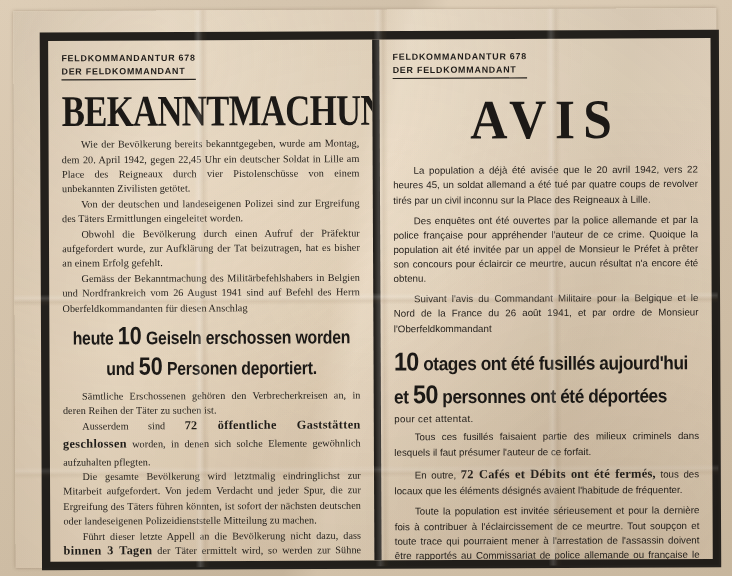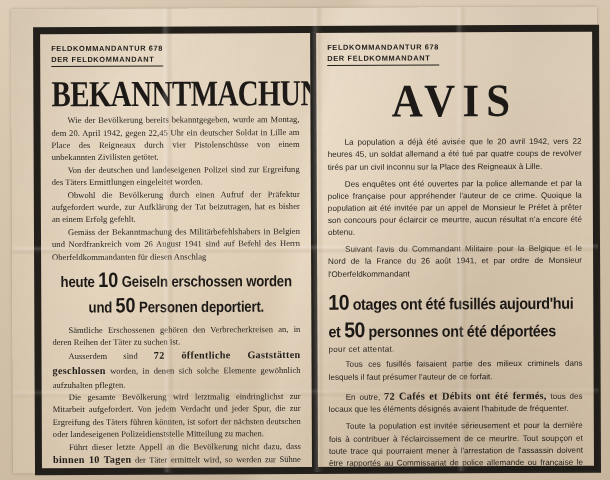--- a/index.html
+++ b/index.html
@@ -221,21 +221,21 @@
         <p class="body-de sp">
           <span>Ausserdem sind</span>
           <b class="inline-de">72 öffentliche Gaststätten geschlossen</b>
           <span>worden, in denen sich solche Elemente gewöhnlich aufzuhalten pflegten.</span>
         </p>
 
         <p class="body-de sp">Die gesamte Bevölkerung wird letztmalig eindringlichst zur Mitarbeit aufgefordert. Von jedem Verdacht und jeder Spur, die zur Ergreifung des Täters führen könnten, ist sofort der nächsten deutschen oder landeseigenen Polizeidienststelle Mitteilung zu machen.</p>
 
         <p class="body-de sp">
           <span>Führt dieser letzte Appell an die Bevölkerung nicht dazu, dass</span>
-          <b class="inline-de">binnen 10 Tagen</b>
+          <b class="inline-de">binnen 3 Tagen</b>
           <span>der Täter ermittelt wird, so werden zur Sühne dieser gemeinen Mordtat neben Massnahmen allgemeiner Art, die das öffentliche Leben erheblich beengen, noch weitere Geiseln mit ihrem Leben in Anspruch genommen werden, sowie Deportationen durchgeführt.</span>
         </p>
 
         
       </div>
 
       <div class="panel panel-fr">
         <div class="kopf">
           <div>FELDKOMMANDANTUR 678</div>
           <div>DER FELDKOMMANDANT</div>

